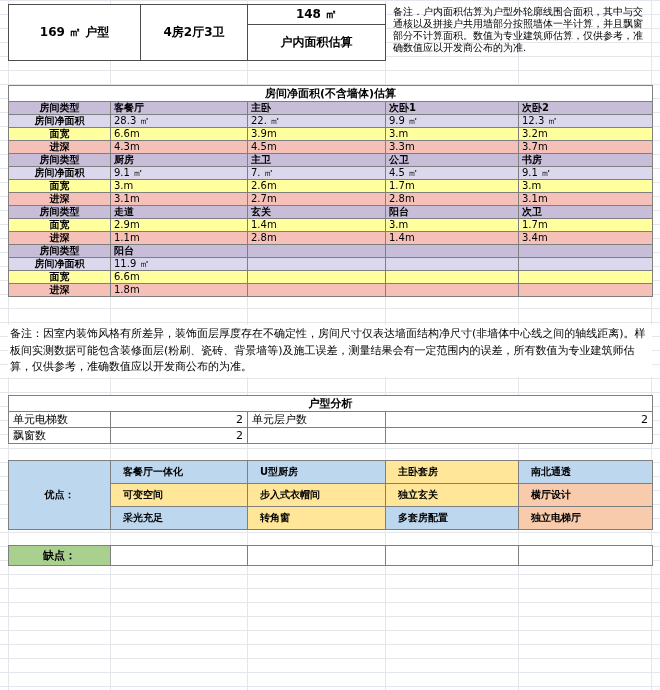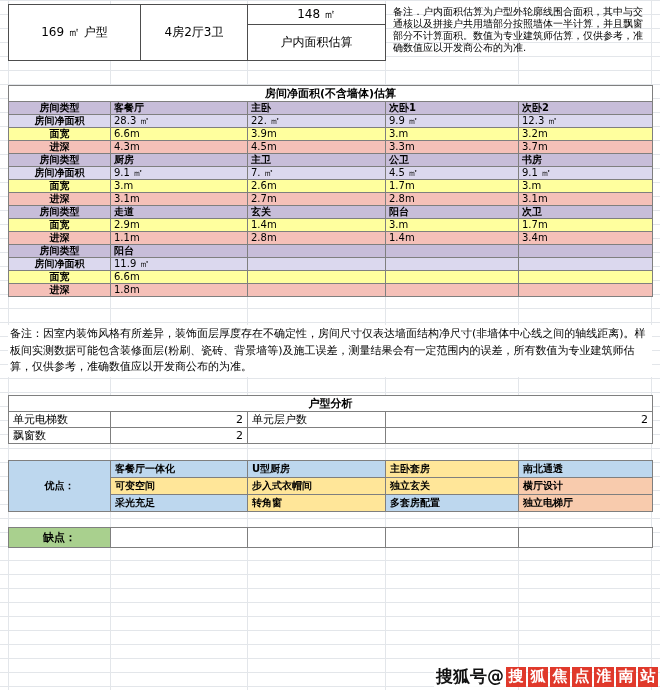--- a/index.html
+++ b/index.html
@@ -25,21 +25,21 @@
     overflow: hidden;
   }
   .content { position:absolute; left:8px; top:4px; width:644px; }
 
   table { border-collapse: collapse; table-layout: fixed; width: 644px; }
   td { overflow: hidden; white-space: nowrap; vertical-align: middle; }
 
   
   .header-tbl td.hcell {
     border:1px solid #4d4d4d; background:#fff;
-    font-weight:normal; font-size:12px; text-align:center;
+    font-weight:bold; font-size:12px; text-align:center;
   }
   .header-tbl .small-cell { font-size:10px; font-weight:normal; text-align:left; padding:1px 4px; height:18px; }
   .header-tbl .left-cell  { text-align:left; padding:2px 4px; height:36px; }
   .note-cell {
     border:none; background:transparent; font-size:10px; font-weight:normal;
     line-height:1.2; padding:1px 2px 1px 7px; vertical-align:top;
     white-space:normal; text-align:left;
   }
 
   
@@ -52,21 +52,21 @@
   
   .note-block { background:#fff; font-size:11px; line-height:1.5; white-space:normal; width:644px; padding:1px 2px; }
 
   
   .analysis-tbl td { border:1px solid #7f7f7f; background:#fff; font-size:11px; height:15px; padding:0 4px; }
   .analysis-tbl td.title-cell { font-weight:bold; text-align:center; height:16px; }
   .a-label { text-align:left; }
   .a-value { text-align:right; }
 
   
-  .pros-tbl td { border:1px solid #7f7f7f; font-size:10px; font-weight:bold; height:17px; padding:0 4px; background:#fff; }
+  .pros-tbl td { border:1px solid #7f7f7f; font-size:10px; font-weight:bold; height:23px; padding:0 12px; background:#fff; }
   .pros-label { text-align:center; font-size:11px; }
   .cons-tbl td { border:1px solid #7f7f7f; background:#fff; height:20px; font-size:11px; }
   .cons-label { text-align:center; font-weight:bold; }
 
   
   .review-tbl td { border:1px solid #7f7f7f; background:#fff; }
   .review-title { font-weight:bold; font-size:12px; text-align:center; height:18px; }
   .review-body  {
     height:86px; vertical-align:top; white-space:normal;
     font-size:11px; line-height:1.55; padding:3px 6px; text-align:left;
@@ -317,25 +317,13 @@
           <td></td>
         </tr>
       </tbody>
     </table>
 
     <div class="sp-f"></div>
 
 
   </div>
 
-  <div class="watermark">
-    <span class="wm-prefix">搜狐号@</span>
-    <span class="wm-chips">
-        <span class="wm-chip" style="background-color: rgb(224, 57, 43);">搜</span>
-        <span class="wm-chip" style="background-color: rgb(224, 57, 43);">狐</span>
-        <span class="wm-chip" style="background-color: rgb(224, 57, 43);">焦</span>
-        <span class="wm-chip" style="background-color: rgb(224, 57, 43);">点</span>
-        <span class="wm-chip" style="background-color: rgb(224, 57, 43);">淮</span>
-        <span class="wm-chip" style="background-color: rgb(224, 57, 43);">南</span>
-        <span class="wm-chip" style="background-color: rgb(224, 57, 43);">站</span>
-      </span>
-  </div>
 </div>
 
 </body></html>

